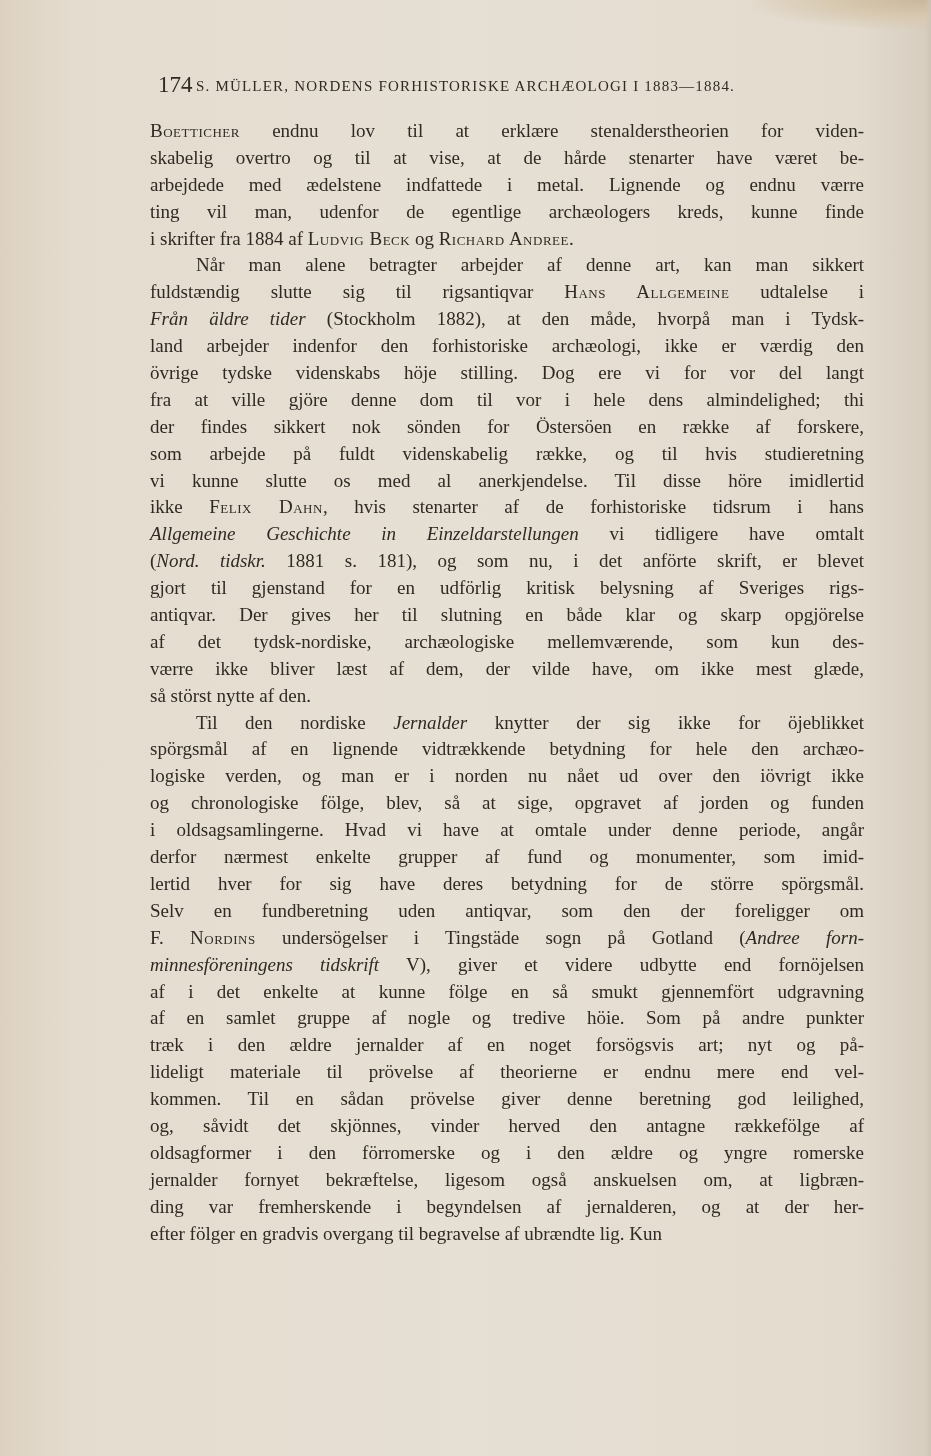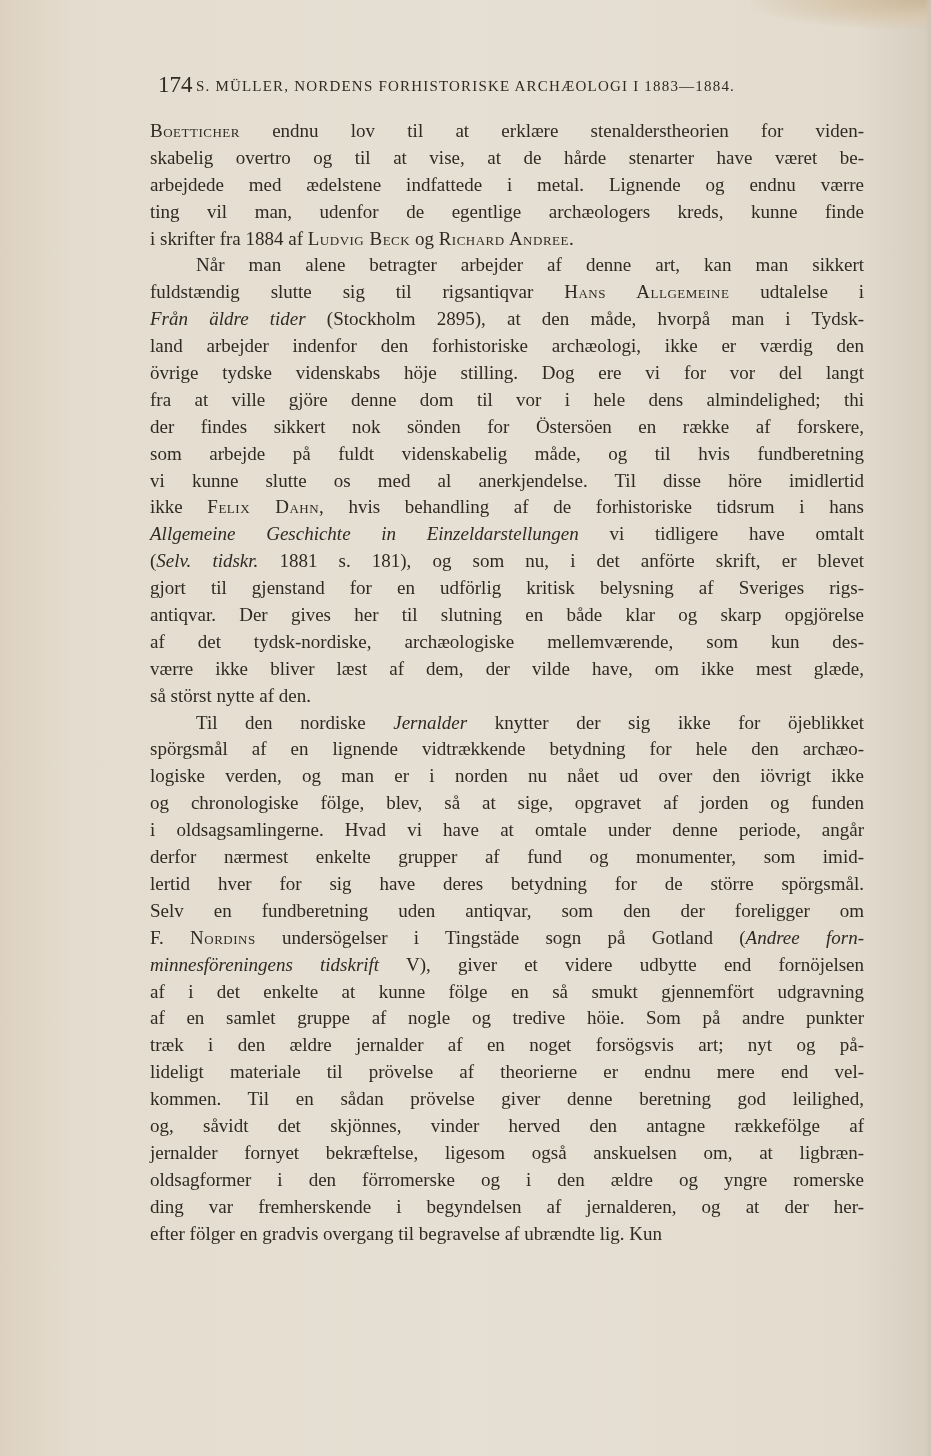--- a/index.html
+++ b/index.html
@@ -58,30 +58,30 @@
     <div>
       <span class="line"><span class="sc">Boetticher</span><span> endnu lov til at erklære stenalderstheorien for viden-</span></span>
       <span class="line"><span>skabelig overtro og til at vise, at de hårde stenarter have været be-</span></span>
       <span class="line"><span>arbejdede med ædelstene indfattede i metal. Lignende og endnu værre</span></span>
       <span class="line"><span>ting vil man, udenfor de egentlige archæologers kreds, kunne finde</span></span>
       <span class="line last"><span>i skrifter fra 1884 af </span><span class="sc">Ludvig Beck</span><span> og </span><span class="sc">Richard Andree</span><span>.</span></span>
     </div>
     <div>
       <span class="line indent"><span>Når man alene betragter arbejder af denne art, kan man sikkert</span></span>
       <span class="line"><span>fuldstændig slutte sig til rigsantiqvar </span><span class="sc">Hans Allgemeine</span><span> udtalelse i</span></span>
-      <span class="line"><span class="it">Från äldre tider</span><span> (Stockholm 2895), at den måde, hvorpå man i Tydsk-</span></span>
+      <span class="line"><span class="it">Från äldre tider</span><span> (Stockholm 1882), at den måde, hvorpå man i Tydsk-</span></span>
       <span class="line"><span>land arbejder indenfor den forhistoriske archæologi, ikke er værdig den</span></span>
       <span class="line"><span>övrige tydske videnskabs höje stilling. Dog ere vi for vor del langt</span></span>
       <span class="line"><span>fra at ville gjöre denne dom til vor i hele dens almindelighed; thi</span></span>
       <span class="line"><span>der findes sikkert nok sönden for Östersöen en række af forskere,</span></span>
-      <span class="line"><span>som arbejde på fuldt videnskabelig måde, og til hvis fundberetning</span></span>
+      <span class="line"><span>som arbejde på fuldt videnskabelig række, og til hvis studieretning</span></span>
       <span class="line"><span>vi kunne slutte os med al anerkjendelse. Til disse höre imidlertid</span></span>
-      <span class="line"><span>ikke </span><span class="sc">Felix Dahn</span><span>, hvis behandling af de forhistoriske tidsrum i hans</span></span>
+      <span class="line"><span>ikke </span><span class="sc">Felix Dahn</span><span>, hvis stenarter af de forhistoriske tidsrum i hans</span></span>
       <span class="line"><span class="it">Allgemeine Geschichte in Einzeldarstellungen</span><span> vi tidligere have omtalt</span></span>
-      <span class="line"><span>(</span><span class="it">Selv. tidskr.</span><span> 1881 s. 181), og som nu, i det anförte skrift, er blevet</span></span>
+      <span class="line"><span>(</span><span class="it">Nord. tidskr.</span><span> 1881 s. 181), og som nu, i det anförte skrift, er blevet</span></span>
       <span class="line"><span>gjort til gjenstand for en udförlig kritisk belysning af Sveriges rigs-</span></span>
       <span class="line"><span>antiqvar. Der gives her til slutning en både klar og skarp opgjörelse</span></span>
       <span class="line"><span>af det tydsk-nordiske, archæologiske mellemværende, som kun des-</span></span>
       <span class="line"><span>værre ikke bliver læst af dem, der vilde have, om ikke mest glæde,</span></span>
       <span class="line last"><span>så störst nytte af den.</span></span>
     </div>
     <div>
       <span class="line indent"><span>Til den nordiske </span><span class="it">Jernalder</span><span> knytter der sig ikke for öjeblikket</span></span>
       <span class="line"><span>spörgsmål af en lignende vidtrækkende betydning for hele den archæo-</span></span>
       <span class="line"><span>logiske verden, og man er i norden nu nået ud over den iövrigt ikke</span></span>
@@ -91,18 +91,18 @@
       <span class="line"><span>lertid hver for sig have deres betydning for de större spörgsmål.</span></span>
       <span class="line"><span>Selv en fundberetning uden antiqvar, som den der foreligger om</span></span>
       <span class="line"><span>F. </span><span class="sc">Nordins</span><span> undersögelser i Tingstäde sogn på Gotland (</span><span class="it">Andree forn-</span></span>
       <span class="line"><span class="it">minnesföreningens tidskrift</span><span> V), giver et videre udbytte end fornöjelsen</span></span>
       <span class="line"><span>af i det enkelte at kunne fölge en så smukt gjennemfört udgravning</span></span>
       <span class="line"><span>af en samlet gruppe af nogle og tredive höie. Som på andre punkter</span></span>
       <span class="line"><span>træk i den ældre jernalder af en noget forsögsvis art; nyt og på-</span></span>
       <span class="line"><span>lideligt materiale til prövelse af theorierne er endnu mere end vel-</span></span>
       <span class="line"><span>kommen. Til en sådan prövelse giver denne beretning god leilighed,</span></span>
       <span class="line"><span>og, såvidt det skjönnes, vinder herved den antagne rækkefölge af</span></span>
+      <span class="line"><span>oldsagformer i den förromerske og i den ældre og yngre romerske</span></span>
       <span class="line"><span>jernalder fornyet bekræftelse, ligesom også anskuelsen om, at ligbræn-</span></span>
-      <span class="line"><span>oldsagformer i den förromerske og i den ældre og yngre romerske</span></span>
       <span class="line"><span>ding var fremherskende i begyndelsen af jernalderen, og at der her-</span></span>
       <span class="line last"><span>efter fölger en gradvis overgang til begravelse af ubrændte lig. Kun</span></span>
     </div>
   </div>
 
 </body></html>

